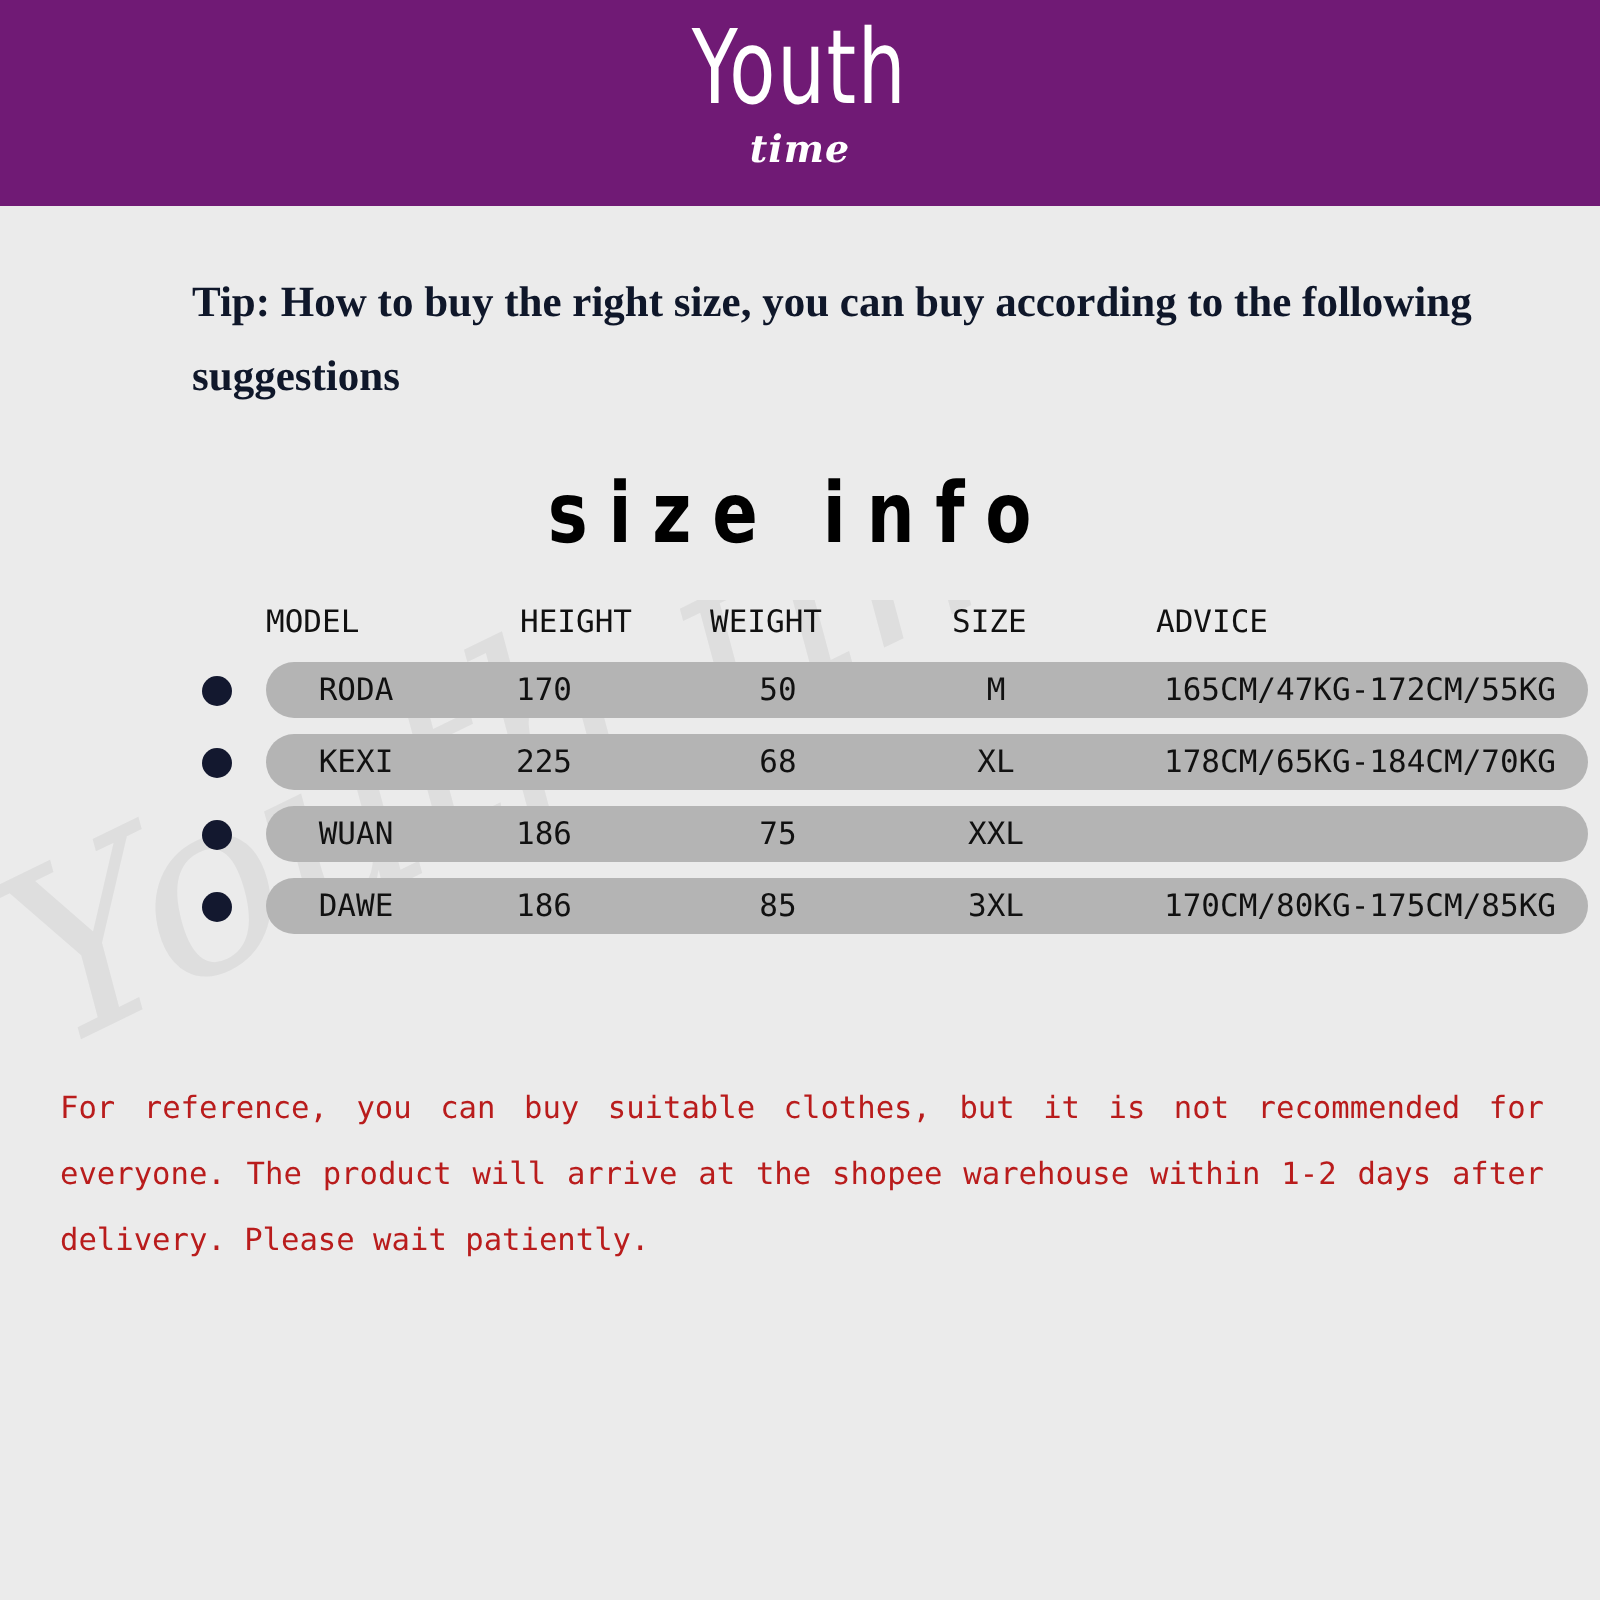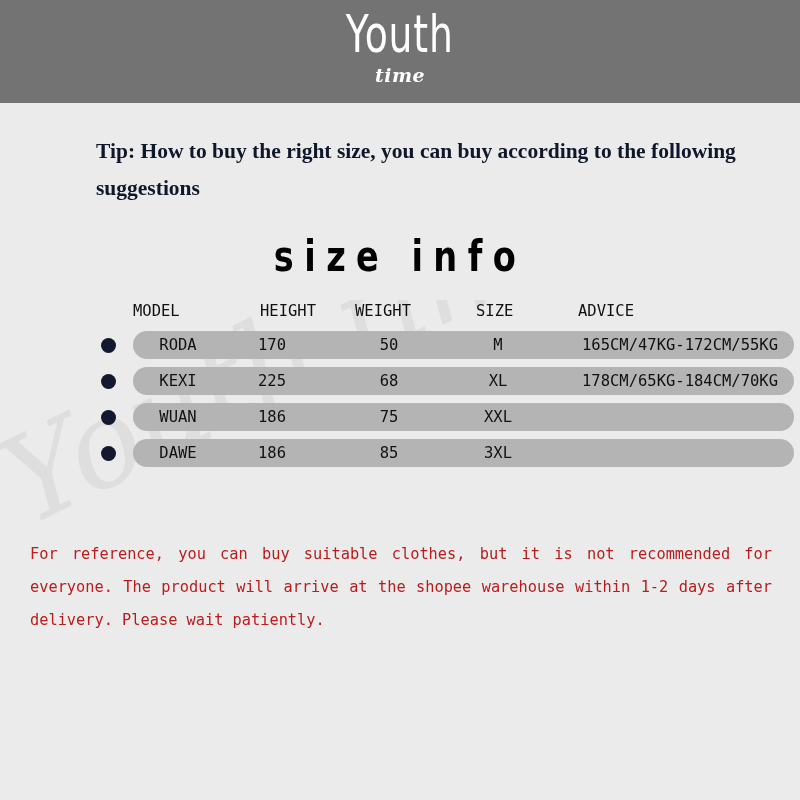--- a/index.html
+++ b/index.html
@@ -24,21 +24,21 @@
     background: #ebebeb;
   }
 
   
   #banner {
     position: absolute;
     left: 0;
     top: 0;
     width: 800px;
     height: 103px;
-    background: #737373;
+    background: #701a75;
     display: flex;
     flex-direction: column;
     align-items: center;
     justify-content: flex-start;
     overflow: hidden;
   }
   #brand-title {
     color: #ffffff;
     font-family: "DejaVu Sans", sans-serif;
     font-size: 46px;
@@ -267,20 +267,21 @@
     </div>
 
     <div class="tbl-row">
       <div class="bullet"></div>
       <div class="pill"></div>
       <div class="cells">
         <div class="cell c-model">DAWE</div>
         <div class="cell c-height">186</div>
         <div class="cell c-weight">85</div>
         <div class="cell c-size">3XL</div>
+        <div class="cell c-advice">170CM/80KG-175CM/85KG</div>
       </div>
     </div>
 
   </div>
 
   <div id="footer-note">
     <p>For reference, you can buy suitable clothes, but it is not recommended for everyone. The product will arrive at the shopee warehouse within 1-2 days after delivery. Please wait patiently.</p>
   </div>
 
 </div>

